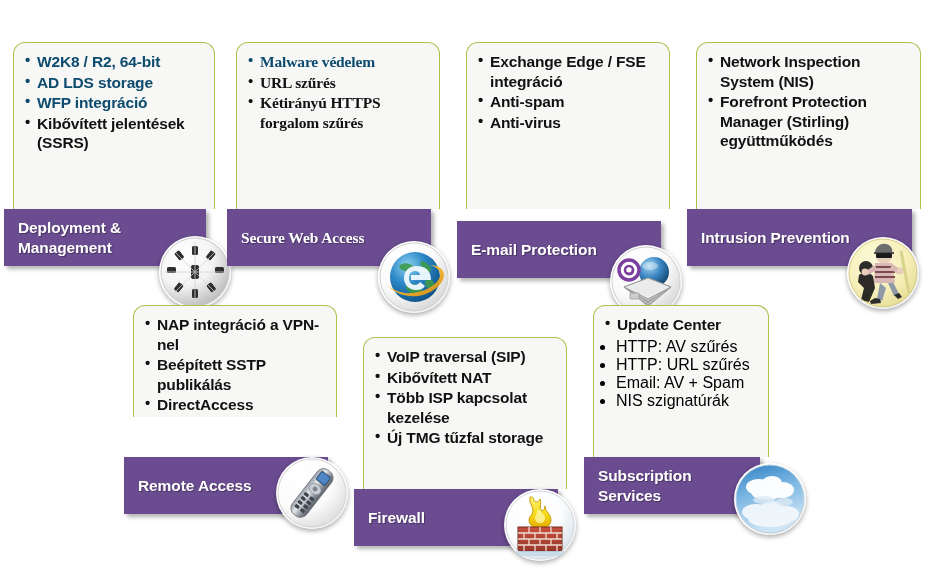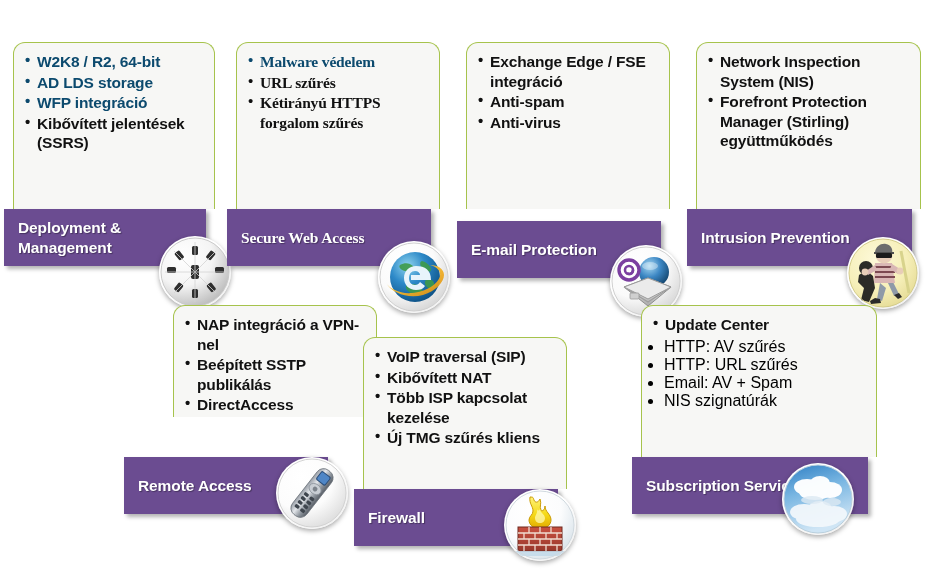--- a/index.html
+++ b/index.html
@@ -306,21 +306,21 @@
           <rect x="29" y="16" width="16" height="5" rx="1.5" fill="#1b1b1b"></rect>
         </g>
 
         <line x1="54" y1="14" x2="62" y2="56" stroke="#d8d38c" stroke-width="3"></line>
         <circle cx="36" cy="36" r="34" fill="none" stroke="#d3cb8a" stroke-width="1"></circle>
       </svg>
     </div>
   </div>
 
   <div class="card" style="left:133px; top:305px; width:204px; height:224px;">
-    <div class="card-body" style="height:112px;margin-left:40px;">
+    <div class="card-body" style="height:112px;">
       <ul class="bullets">
         <li>NAP integráció a VPN-nel</li>
         <li>Beépített SSTP publikálás</li>
         <li>DirectAccess támogatás</li>
       </ul>
     </div>
     <div class="card-banner" style="top:152px;">
       <div class="banner-title">Remote Access</div>
     </div>
     <div class="icon-badge" style="left:143px; top:152px;">
@@ -360,21 +360,21 @@
       </svg>
     </div>
   </div>
 
   <div class="card" style="left:363px; top:305px; width:204px; height:224px;margin-top:32px;">
     <div class="card-body" style="height:152px;">
       <ul class="bullets">
         <li>VoIP traversal (SIP)</li>
         <li>Kibővített NAT</li>
         <li>Több ISP kapcsolat kezelése</li>
-        <li>Új TMG szűrés kliens</li>
+        <li>Új TMG tűzfal storage</li>
       </ul>
     </div>
     <div class="card-banner" style="top:152px;">
       <div class="banner-title">Firewall</div>
     </div>
     <div class="icon-badge" style="left:141px; top:152px;">
       <svg width="72" height="72" viewBox="0 0 72 72" aria-hidden="true">
         <defs>
           <radialGradient id="gFwBg" cx="34%" cy="27%" r="76%">
             <stop offset="0%" stop-color="#ffffff"></stop>
@@ -416,21 +416,21 @@
             <line x1="42" y1="56" x2="42" y2="62"></line>
             <line x1="53" y1="56" x2="53" y2="62"></line>
           </g>
         </g>
         <rect x="10" y="62" width="52" height="5" fill="#bfd8e8" opacity="0.8"></rect>
         <circle cx="36" cy="36" r="34" fill="none" stroke="#cfd8de" stroke-width="1"></circle>
       </svg>
     </div>
   </div>
 
-  <div class="card" style="left:593px; top:305px; width:236px; height:224px;margin-left:48px;">
+  <div class="card" style="left:593px; top:305px; width:176px; height:224px;">
     <div class="card-body" style="height:152px;">
       <ul class="bullets">
         <li>Update Center</li>
       </ul>
       <ul class="sub" style="margin-top:-2px; padding-left:22px;">
         <li class="red">HTTP: AV szűrés</li>
         <li>HTTP: URL szűrés</li>
         <li>Email: AV + Spam</li>
         <li>NIS szignatúrák</li>
       </ul>

